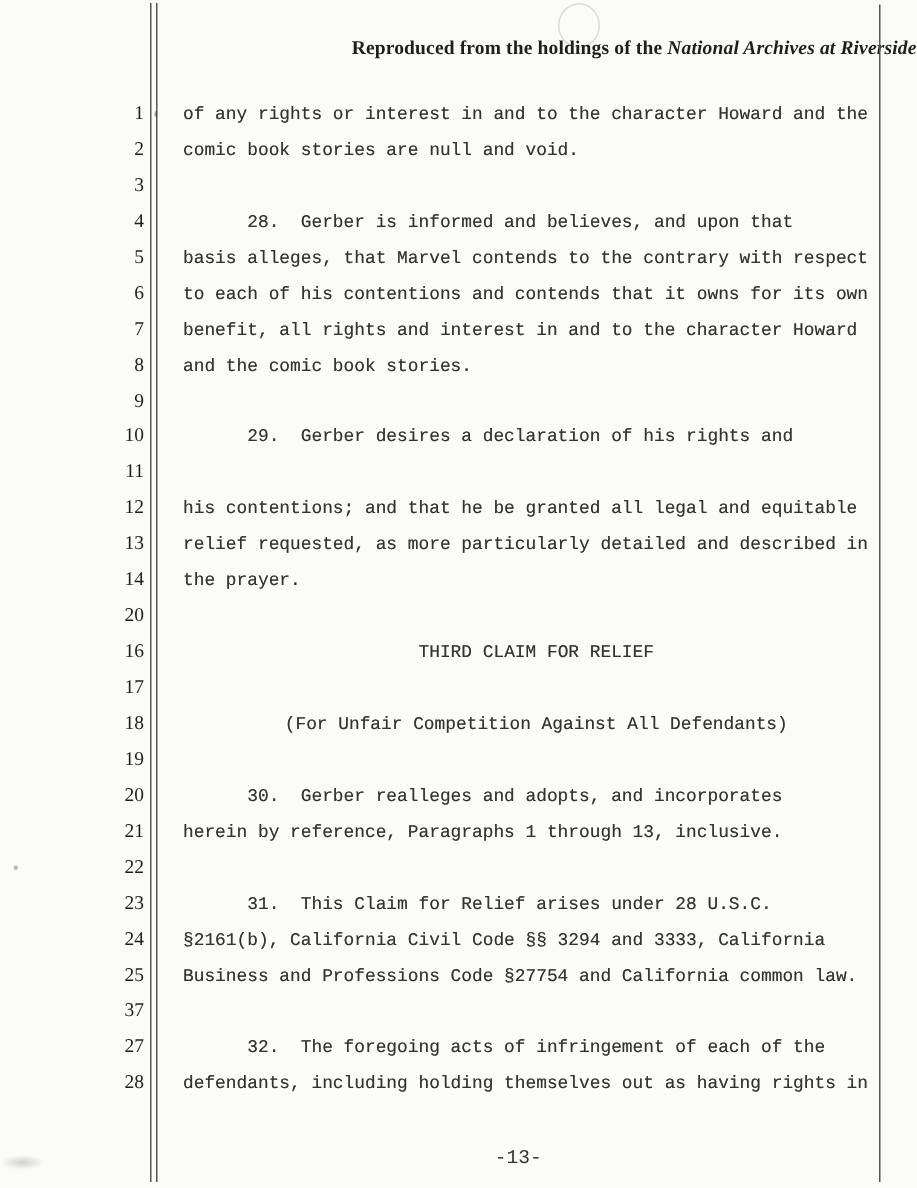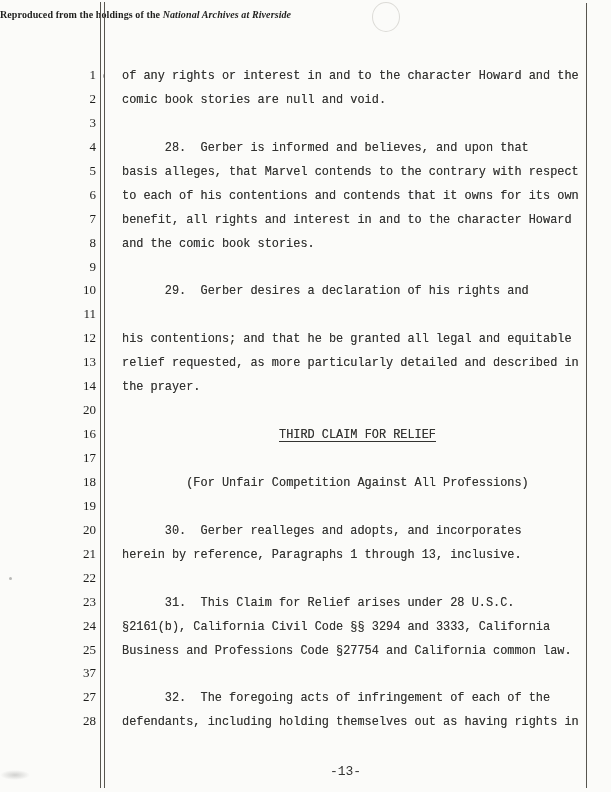--- a/index.html
+++ b/index.html
@@ -16,25 +16,25 @@
     color:var(--ink);
     position:relative;
     overflow:hidden;
   }
   .page{
     position:absolute;inset:0;
     background:var(--paper);
   }
   
   .stamp{
-    position:absolute;top:9px;left:0;width:100%;
-    text-align:left;
+    position:absolute;top:24px;left:0;width:100%;
+    text-align:right;
     font-family:"Liberation Serif","DejaVu Serif",serif;
     font-weight:700;
-    font-size:10px;
+    font-size:13px;
     letter-spacing:.1px;
     color:#1e1e1c;
   }
   .stamp em{font-style:italic;}
   
   .rule-left{
     position:absolute;left:100px;top:2px;height:786px;width:5px;
     border-left:1px solid var(--rule);
     border-right:1px solid var(--rule);
   }
@@ -63,21 +63,21 @@
   .text{
     flex:none;
     width:471px;
     margin-left:26px;
     font-size:11.9px;
     white-space:pre;
     color:var(--ink);
     text-shadow:0 0 .4px rgba(40,40,40,.55);
   }
   .row.center .text{text-align:center;}
-  .text.u{text-decoration:underline;text-underline-offset:3px;text-decoration-thickness:1px;}
+  .text.u{text-underline-offset:3px;text-decoration-thickness:1px;}
   
   .footer{
     position:absolute;top:764px;left:110px;width:471px;
     text-align:center;
     font-size:13px;
     color:var(--ink);
   }
   
   .smudge-bl{
     position:absolute;left:0;top:770px;width:30px;height:10px;
@@ -175,21 +175,21 @@
       <div class="row center">
         <span class="num">16</span>
         <span class="text u">THIRD CLAIM FOR RELIEF</span>
       </div>
       <div class="row">
         <span class="num">17</span>
         <span class="text"></span>
       </div>
       <div class="row center">
         <span class="num">18</span>
-        <span class="text">(For Unfair Competition Against All Professions)</span>
+        <span class="text">(For Unfair Competition Against All Defendants)</span>
       </div>
       <div class="row">
         <span class="num">19</span>
         <span class="text"></span>
       </div>
       <div class="row">
         <span class="num">20</span>
         <span class="text">      30.  Gerber realleges and adopts, and incorporates</span>
       </div>
       <div class="row">

